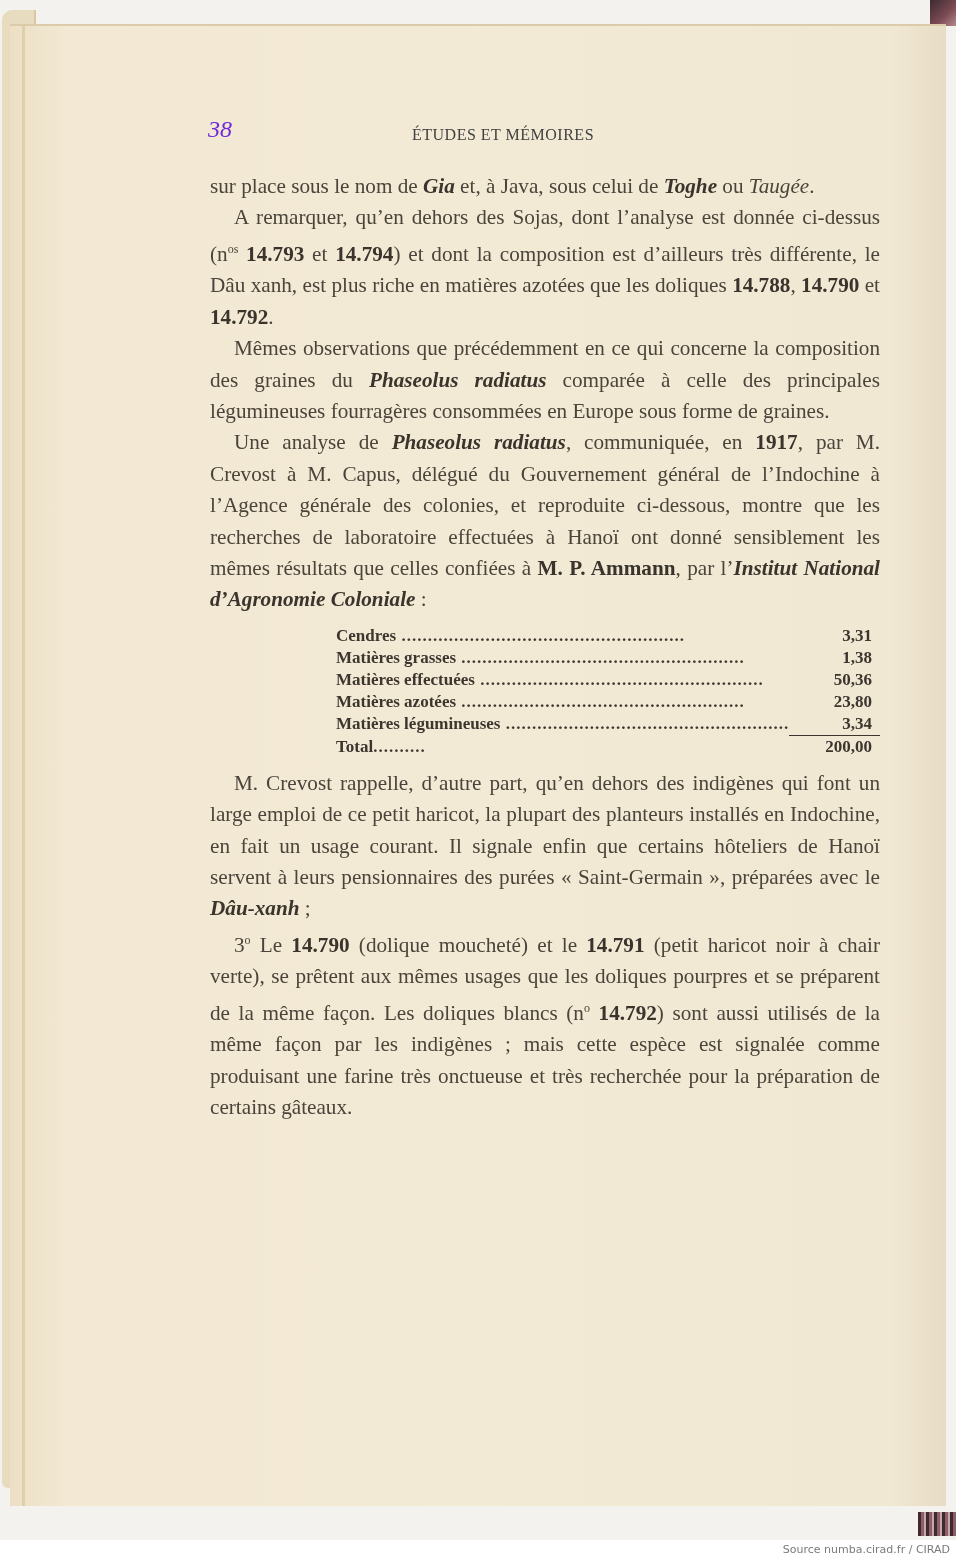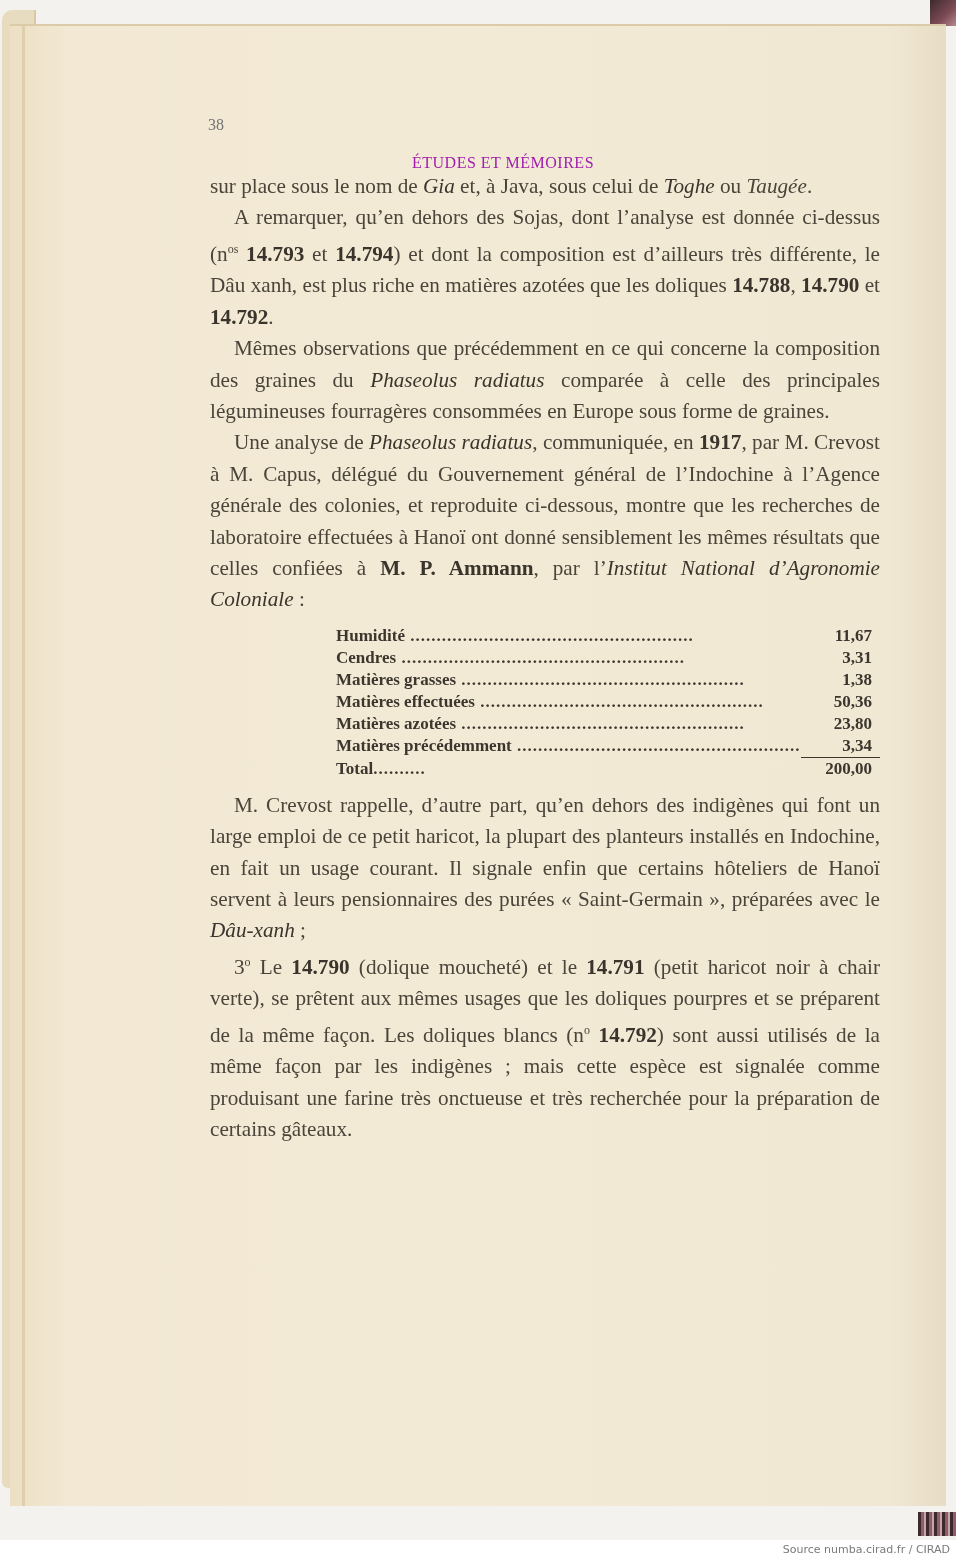--- a/index.html
+++ b/index.html
@@ -29,37 +29,36 @@
   .spine-corner-top {
     position:absolute; left:930px; top:0; width:26px; height:26px;
     background:linear-gradient(135deg,#3c2a30 0%, #7d4b55 60%, #b58a90 100%);
   }
   .spine-corner-bottom {
     position:absolute; left:918px; top:1512px; width:38px; height:24px;
     background:repeating-linear-gradient(90deg,#3c2a30 0 3px,#8e5e66 3px 6px,#c7a4a9 6px 8px);
   }
   .page-number {
     position:absolute; left:208px; top:116px;
-    font-size:16px; color:#737373; font-family:"Liberation Serif", serif;
+    font-size:24px; color:#6d28d9; font-family:"Liberation Serif", serif;font-style:italic;
   }
   .running-head {
     position:absolute; left:412px; top:126px;
-    font-size:16px; letter-spacing:0.5px; color:#a21caf;
+    font-size:16px; letter-spacing:0.5px; color:#404040;
     font-family:"Liberation Serif", serif;
-    margin-top:28px;
   }
   .body-text {
     position:absolute; left:210px; top:171px; width:670px;
     font-family:"Liberation Serif", serif;
     font-size:21.2px; line-height:31.4px; color:#4a443a;
     text-align:justify;
   }
   .body-text p { margin:0; }
   .body-text .ind { text-indent:24px; }
-  .body-text b, .body-text i.b { font-weight:normal; color:#3a342c; }
+  .body-text b, .body-text i.b { font-weight:bold; color:#3a342c; }
   .body-text i { font-style:italic; }
   .num { font-weight:bold; color:#3a342c; }
   table.analysis {
     margin:9px 0 10px 126px; border-collapse:collapse;
     font-family:"Liberation Serif", serif; font-size:17px; line-height:22px;
     color:#3c362e;
   }
   table.analysis td { padding:0; }
   table.analysis td.label { width:323px; white-space:nowrap; overflow:hidden; font-weight:bold; }
   table.analysis td.val { width:100px; text-align:right; padding-right:8px; font-weight:bold; }
@@ -89,41 +88,37 @@
 
   <p class="ind"><span>A remarquer, qu’en dehors des Sojas, dont l’analyse est donnée ci-dessus (n</span><sup style="font-size:12px">os</sup><span> </span><span class="num">14.793</span><span> et </span><span class="num">14.794</span><span>) et dont la composition est d’ailleurs très différente, le Dâu xanh, est plus riche en matières azotées que les doliques </span><span class="num">14.788</span><span>, </span><span class="num">14.790</span><span> et </span><span class="num">14.792</span><span>.</span></p>
 
   <p class="ind"><span>Mêmes observations que précédemment en ce qui concerne la composition des graines du </span><b><i>Phaseolus radiatus</i></b><span> comparée à celle des principales légumineuses fourragères consommées en Europe sous forme de graines.</span></p>
 
   <p class="ind"><span>Une analyse de </span><b><i>Phaseolus radiatus</i></b><span>, communiquée, en </span><span class="num">1917</span><span>, par M. Crevost à M. Capus, délégué du Gouvernement général de l’Indochine à l’Agence générale des colonies, et reproduite ci-dessous, montre que les recherches de laboratoire effectuées à Hanoï ont donné sensiblement les mêmes résultats que celles confiées à </span><span class="num">M. P. Ammann</span><span>, par l’</span><b><i>Institut National d’Agronomie Coloniale</i></b><span> :</span></p>
 
   <table class="analysis">
     <tbody id="analysis-body">
         <tr>
-          <td class="label"><span class="dots">Humidité</span></td>
-          <td class="val">11,67</td>
-        </tr>
-        <tr>
           <td class="label"><span class="dots">Cendres</span></td>
           <td class="val">3,31</td>
         </tr>
         <tr>
           <td class="label"><span class="dots">Matières grasses</span></td>
           <td class="val">1,38</td>
         </tr>
         <tr>
           <td class="label"><span class="dots">Matières effectuées</span></td>
           <td class="val">50,36</td>
         </tr>
         <tr>
           <td class="label"><span class="dots">Matières azotées</span></td>
           <td class="val">23,80</td>
         </tr>
         <tr>
-          <td class="label"><span class="dots">Matières précédemment</span></td>
+          <td class="label"><span class="dots">Matières légumineuses</span></td>
           <td class="val">3,34</td>
         </tr>
         <tr class="total">
           <td class="label"><span>Total</span><span style="letter-spacing: 1px;">..........</span></td>
           <td class="val">200,00</td>
         </tr>
       </tbody>
   </table>
 
   <p class="ind"><span>M. Crevost rappelle, d’autre part, qu’en dehors des indigènes qui font un large emploi de ce petit haricot, la plupart des planteurs installés en Indochine, en fait un usage courant. Il signale enfin que certains hôteliers de Hanoï servent à leurs pensionnaires des purées « Saint-Germain », préparées avec le </span><b><i>Dâu-xanh</i></b><span> ;</span></p>

